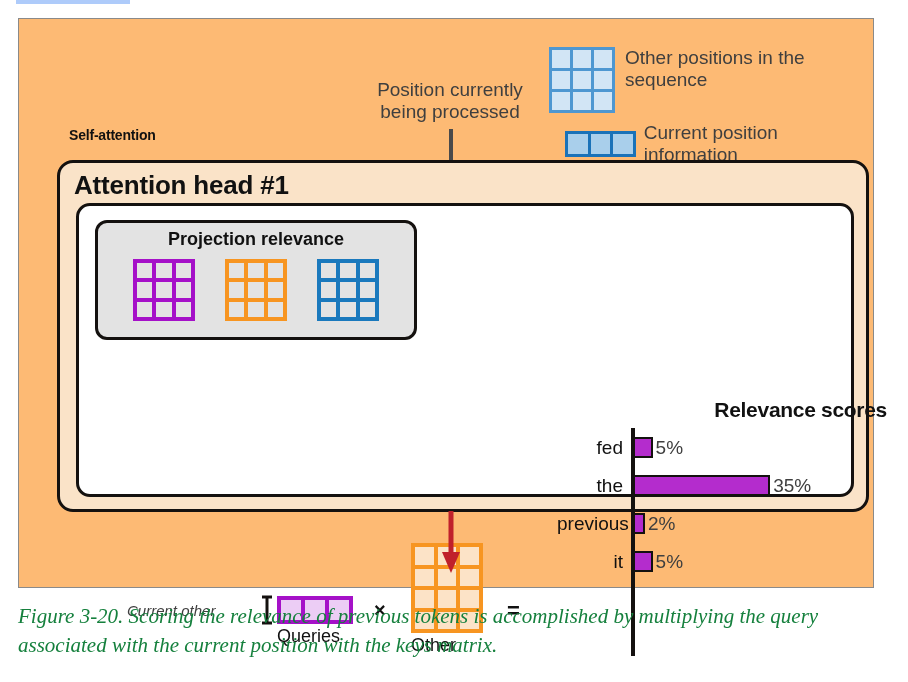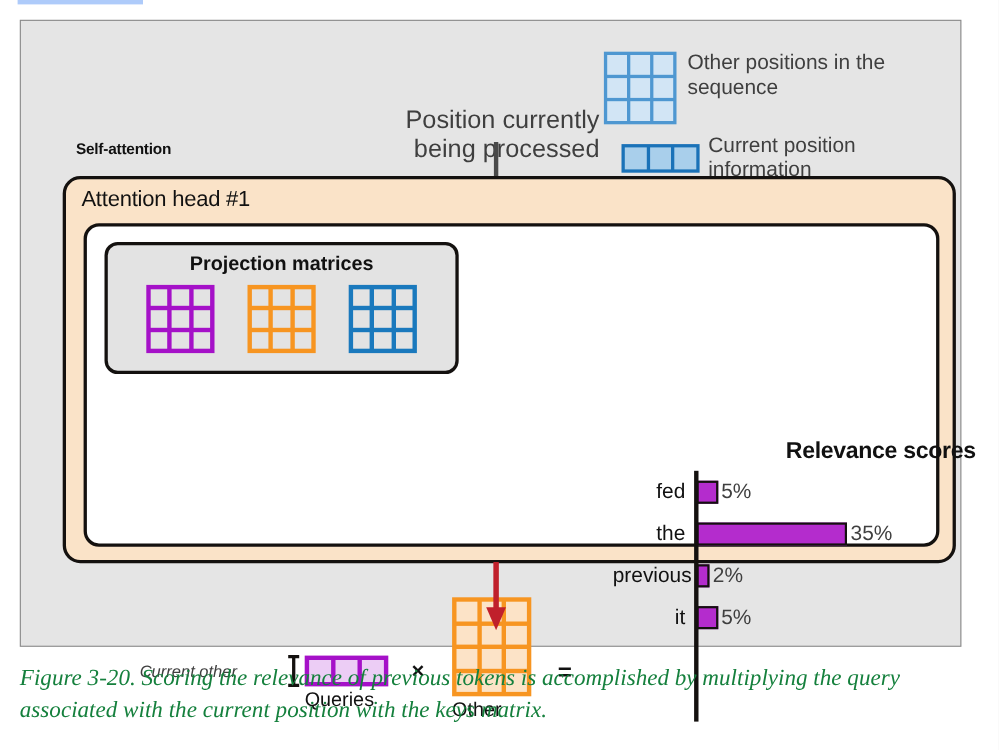--- a/index.html
+++ b/index.html
@@ -14,21 +14,21 @@
   
   #sel-artifact{
     position:absolute;left:16px;top:0px;width:114px;height:4px;
     background:#aecbfa;
   }
 
   
   #figure-frame{
     position:absolute;left:18px;top:18px;
     width:856px;height:570px;
-    background:#e5e5e5;
+    background:#fdba74;
     border:1px solid #8a8a8a;
     box-sizing:border-box;
   }
 
   
   .legend-row{position:absolute;display:flex;align-items:center;}
   #legend-other{left:530px;top:28px;align-items:flex-start;}
   #legend-current{left:546px;top:103px;}
 
   .grid3{
@@ -50,22 +50,22 @@
   .legend-text{
     margin-left:10px;
     font-size:19px;color:#3f3f3f;line-height:1.18;
     font-family:"Liberation Sans", sans-serif;
     white-space:pre-line;
   }
   #legend-current .legend-text{margin-left:8px;}
 
   
   #callout-label{
-    position:absolute;left:336px;top:76px;width:190px;
-    text-align:right;font-size:23px;color:#3f3f3f;line-height:1.18;
+    position:absolute;left:336px;top:60px;width:190px;
+    text-align:center;font-size:19px;color:#3f3f3f;line-height:1.18;
     white-space:pre-line;
   }
   #callout-arrow{
     position:absolute;left:421px;top:110px;width:22px;height:60px;
   }
 
   
   #self-attention-label{
     position:absolute;left:50px;top:108px;
     font-size:14px;font-weight:bold;color:#111;
@@ -76,21 +76,21 @@
   #attention-head{
     position:absolute;left:38px;top:141px;
     width:812px;height:352px;
     background:#fae3c8;
     border:3px solid #14110f;
     border-radius:16px;
     box-sizing:border-box;
   }
   #attention-head-title{
     position:absolute;left:14px;top:7px;
-    font-size:20px;font-weight:normal;color:#111;letter-spacing:-.2px;
+    font-size:26px;font-weight:bold;color:#111;letter-spacing:-.2px;
   }
 
   
   #inner-panel{
     position:absolute;left:16px;top:40px;
     width:778px;height:294px;
     background:#ffffff;
     border:3px solid #14110f;
     border-radius:14px;
     box-sizing:border-box;
@@ -253,21 +253,21 @@
   </svg>
 
   <div id="self-attention-label">Self-attention</div>
 
   <div id="attention-head" style="background: rgb(250, 227, 200);">
     <div id="attention-head-title">Attention head #1</div>
 
     <div id="inner-panel">
 
       <div id="projection-box" style="background: rgb(227, 227, 227);">
-        <div id="projection-title">Projection matrices</div>
+        <div id="projection-title">Projection relevance</div>
         <div id="projection-grids">
           <div class="pmat purple" style="background: rgb(165, 17, 200);">
             <i></i>
               <i></i>
               <i></i>
               <i></i>
               <i></i>
               <i></i>
               <i></i>
               <i></i>

